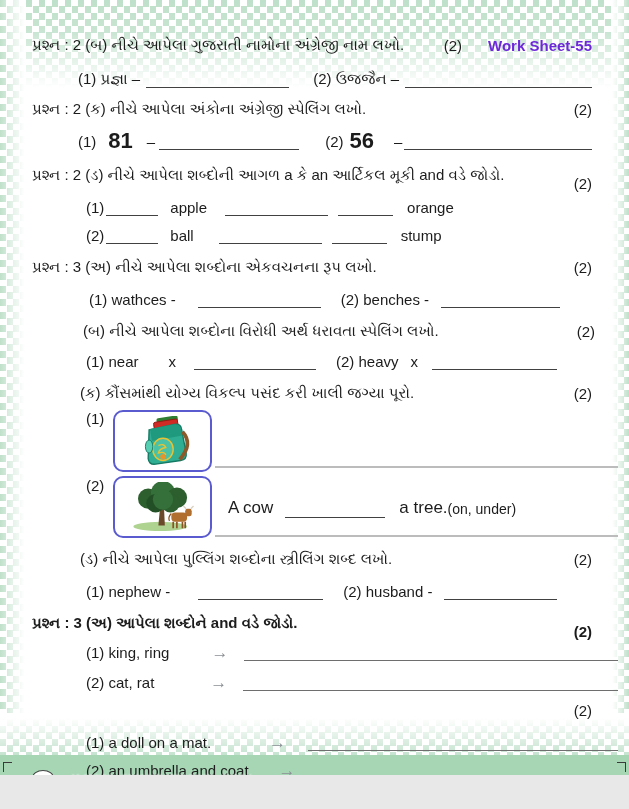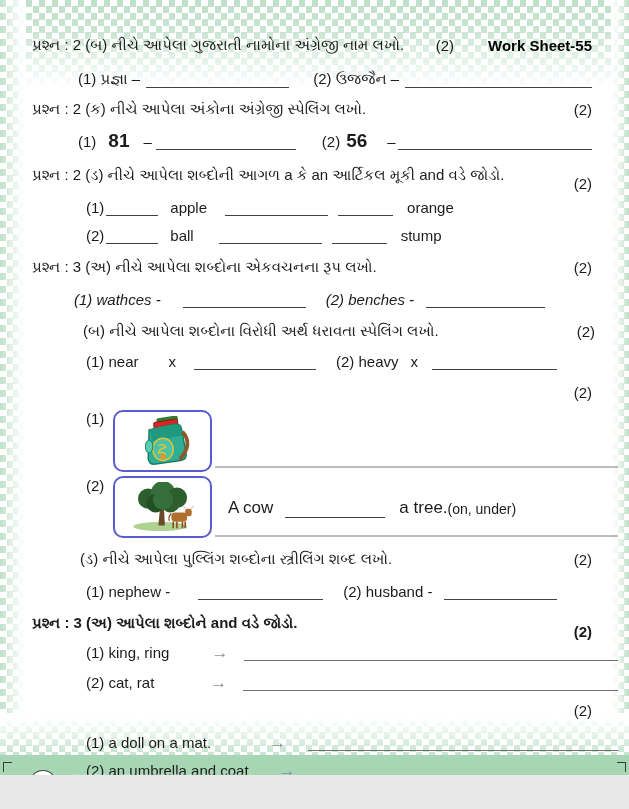--- a/index.html
+++ b/index.html
@@ -21,21 +21,21 @@
   .green-bar{position:absolute;z-index:0;bottom:0;left:0;width:629px;height:20px;background:#a7d6b5;}
   .crop{position:absolute;z-index:3;width:8px;height:9px;border-top:1.5px solid #3a3a3a;}
   .crop-l{left:3px;bottom:3px;border-left:1.5px solid #3a3a3a;}
   .crop-r{right:3px;bottom:3px;border-right:1.5px solid #3a3a3a;}
 
   
   .row{position:absolute;z-index:1;display:flex;align-items:flex-end;font-size:15px;white-space:nowrap;}
   .blank{display:inline-block;height:19px;border-bottom:1.6px solid #414141;}
   .thinline{display:inline-block;height:19px;border-bottom:1.3px solid #6e6e6e;}
   .ws-label{font-weight:bold;font-size:15px;}
-  .bignum{font-size:19px;font-weight:bold;line-height:19px;}
+  .bignum{font-size:22px;font-weight:bold;line-height:19px;}
   .arrow{color:#8a8f94;font-size:17px;line-height:17px;}
   .sentence{font-size:17px;}
   .opts{font-size:14px;}
   .imgbox{position:absolute;z-index:1;width:95px;height:58px;border:2px solid #5b5bd0;border-radius:10px;
           background:#fff;display:flex;align-items:center;justify-content:center;}
   .divider{position:absolute;z-index:1;height:0;border-top:2.5px solid #bcbcbc;}
   .footer{position:absolute;z-index:2;display:flex;align-items:center;gap:16px;font-family:Liberation Serif, serif;}
   .pgnum{display:inline-flex;align-items:center;justify-content:center;width:20px;height:14px;
          border:1.2px solid #444;border-radius:50%;background:#fff;font-size:9px;color:#222;}
   .booktitle{font-size:8.5px;font-weight:bold;color:#2a2a2a;letter-spacing:.2px;
@@ -50,21 +50,21 @@
   <div class="checker strip-left"></div>
   <div class="checker strip-right"></div>
   <div class="checker strip-bottom"></div>
   <div class="green-bar"></div>
   <div class="crop crop-l"></div>
   <div class="crop crop-r"></div>
 
   <div class="row" style="top:36px;left:32px;width:560px;">
     <span>પ્રશ્ન : 2 (બ) નીચે આપેલા ગુજરાતી નામોના અંગ્રેજી નામ લખો.</span>
     <span style="margin-left:auto;">(2)</span>
-    <span class="ws-label" style="margin-left:34px;color:#000000;">Work Sheet-55</span>
+    <span class="ws-label" style="margin-left:26px;color:#6d28d9;">Work Sheet-55</span>
   </div>
   <div class="row" style="top:68px;left:78px;width:514px;">
     <span>(1)  પ્રજ્ઞા  –</span>
     <span class="blank" style="width:143px;margin-left:6px;"></span>
     <span style="margin-left:24px;">(2) ઉજજૈન –</span>
     <span class="blank" style="flex:1;margin-left:6px;"></span>
   </div>
 
   <div class="row" style="top:100px;left:32px;width:560px;">
     <span>પ્રશ્ન : 2 (ક) નીચે આપેલા અંકોના અંગ્રેજી સ્પેલિંગ લખો.</span>
@@ -99,41 +99,42 @@
     <span style="margin-left:12px;">ball</span>
     <span class="blank" style="width:103px;margin-left:25px;"></span>
     <span class="blank" style="width:55px;margin-left:10px;"></span>
     <span style="margin-left:14px;">stump</span>
   </div>
 
   <div class="row" style="top:258px;left:32px;width:560px;">
     <span>પ્રશ્ન : 3 (અ) નીચે આપેલા શબ્દોના એકવચનના રૂપ લખો.</span>
     <span style="margin-left:auto;">(2)</span>
   </div>
-  <div class="row" style="top:288px;left:74px;width:506px;font-style:italic;">
+  <div class="row" style="top:288px;left:89px;width:506px;">
     <span>(1)  wathces -</span>
     <span class="blank" style="width:123px;margin-left:22px;"></span>
     <span style="margin-left:20px;">(2) benches -</span>
     <span class="blank" style="flex:1;margin-left:12px;margin-right:35px;"></span>
   </div>
 
   <div class="row" style="top:322px;left:83px;width:512px;">
     <span>(બ) નીચે આપેલા શબ્દોના વિરોધી અર્થ ધરાવતા સ્પેલિંગ લખો.</span>
     <span style="margin-left:auto;">(2)</span>
   </div>
   <div class="row" style="top:350px;left:86px;width:506px;">
     <span>(1)  near</span>
     <span style="margin-left:30px;">x</span>
     <span class="blank" style="width:122px;margin-left:18px;"></span>
     <span style="margin-left:20px;">(2)  heavy</span>
     <span style="margin-left:12px;">x</span>
     <span class="blank" style="flex:1;margin-left:14px;margin-right:35px;"></span>
   </div>
 
   <div class="row" style="top:384px;left:80px;width:512px;">
+    <span>(ક) કૌંસમાંથી યોગ્ય વિકલ્પ પસંદ કરી ખાલી જગ્યા પૂરો.</span>
     <span style="margin-left:auto;">(2)</span>
   </div>
 
   <div class="row" style="top:410px;left:86px;">
     <span>(1)</span>
   </div>
   <div class="imgbox" style="top:410px;left:113px;">
     <svg width="86" height="50" viewBox="0 0 90 54">
       <rect x="38" y="1" width="23" height="7" rx="2" fill="#2e7d32" transform="rotate(-9 49 4)"></rect>
       <rect x="35" y="5" width="26" height="9" rx="2" fill="#cf2b24" stroke="#8e1b16" stroke-width="1" transform="rotate(-9 48 9)"></rect>

